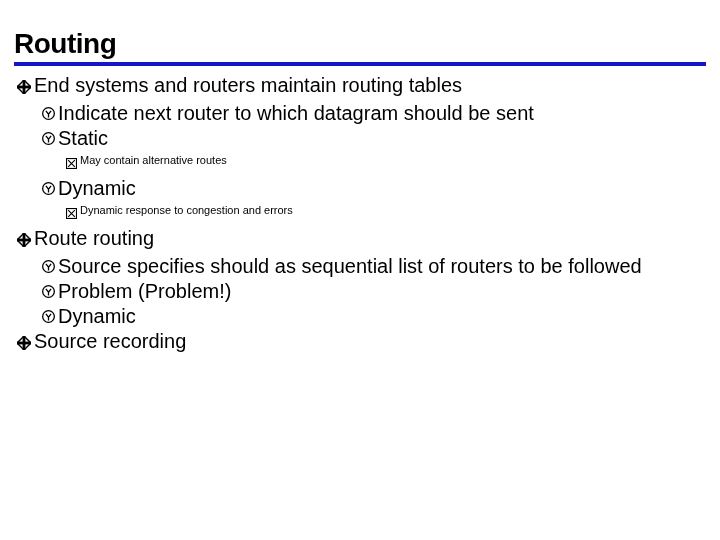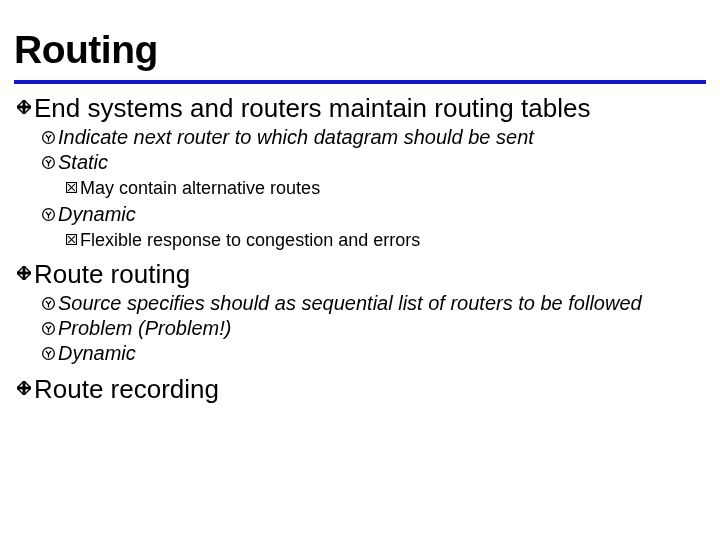--- a/index.html
+++ b/index.html
@@ -7,47 +7,46 @@
     width: 720px;
     height: 540px;
     background: #fff;
     font-family: Verdana, Arial, sans-serif;
     color: #000;
     overflow: hidden;
     padding: 28px 14px 0 14px;
   }
   .title {
     font-weight: 700;
-    font-size: 39px;
+    font-size: 28px;
     letter-spacing: -0.5px;
-    margin-bottom: 8px;
+    margin-bottom: 2px;
     font-family: Arial, sans-serif;
   }
   .rule {
     height: 4px;
     background: #1616c9;
     margin-bottom: 8px;
   }
   .lvl1 {
-    font-size: 26px;
+    font-size: 20px;
     line-height: 1.15;
-    margin-top: 10px;
+    margin-top: 2px;
     margin-bottom: 2px;
     padding-left: 0;
   }
   .lvl2 {
     font-size: 20px;
     line-height: 1.15;
     margin-top: 2px;
     margin-bottom: 2px;
     padding-left: 24px;
-    font-style: italic;
   }
   .lvl3 {
-    font-size: 18px;
+    font-size: 11px;
     line-height: 1.15;
     margin-top: 4px;
     margin-bottom: 4px;
     padding-left: 48px;
   }
   .row { display: flex; align-items: flex-start; }
   .bullet {
     flex: 0 0 auto;
     display: inline-flex;
     align-items: center;
@@ -115,21 +114,21 @@
   <span class="txt">Dynamic</span>
 </div>
 
 <div class="lvl3 row">
   <span class="bullet b3">
     <svg width="11" height="11" viewBox="0 0 10 10">
         <rect x="0.5" y="0.5" width="9" height="9" fill="none" stroke="#000" stroke-width="1"></rect>
         <path d="M2 2 L8 8 M8 2 L2 8" stroke="#000" stroke-width="1"></path>
       </svg>
   </span>
-  <span class="txt">Flexible response to congestion and errors</span>
+  <span class="txt">Dynamic response to congestion and errors</span>
 </div>
 
 <div class="lvl1 row">
   <span class="bullet b1">
     <svg width="14" height="14" viewBox="0 0 10 10">
         <rect x="4" y="0" width="2" height="10" fill="#000"></rect>
         <rect x="0" y="4" width="10" height="2" fill="#000"></rect>
         <rect x="1.5" y="1.5" width="7" height="7" fill="none" stroke="#000" stroke-width="1" transform="rotate(45 5 5)"></rect>
       </svg>
   </span>
@@ -167,14 +166,14 @@
 </div>
 
 <div class="lvl1 row">
   <span class="bullet b1">
     <svg width="14" height="14" viewBox="0 0 10 10">
         <rect x="4" y="0" width="2" height="10" fill="#000"></rect>
         <rect x="0" y="4" width="10" height="2" fill="#000"></rect>
         <rect x="1.5" y="1.5" width="7" height="7" fill="none" stroke="#000" stroke-width="1" transform="rotate(45 5 5)"></rect>
       </svg>
   </span>
-  <span class="txt">Route recording</span>
+  <span class="txt">Source recording</span>
 </div>
 
 </body></html>

